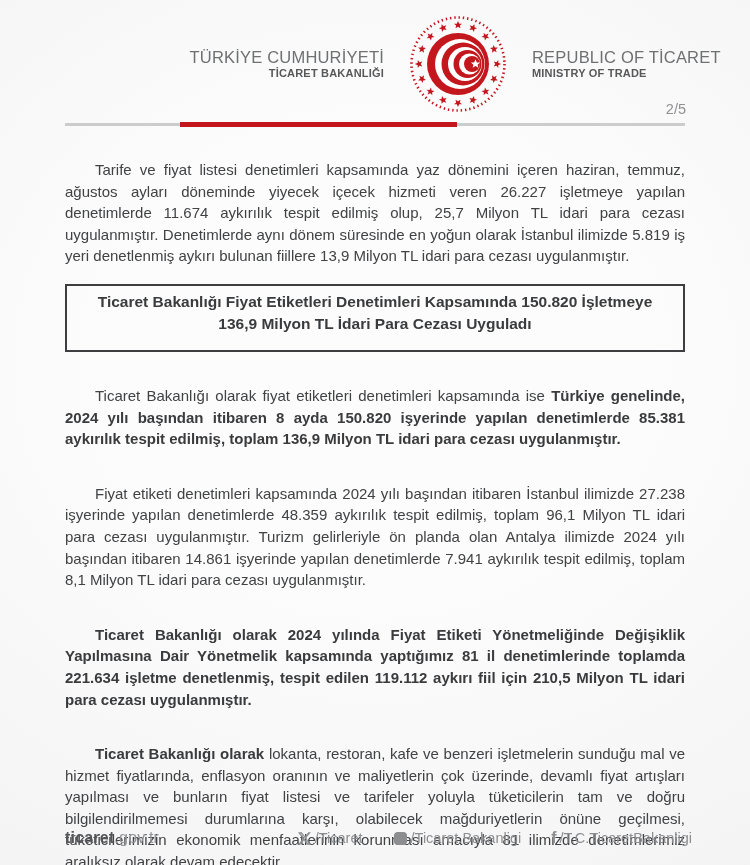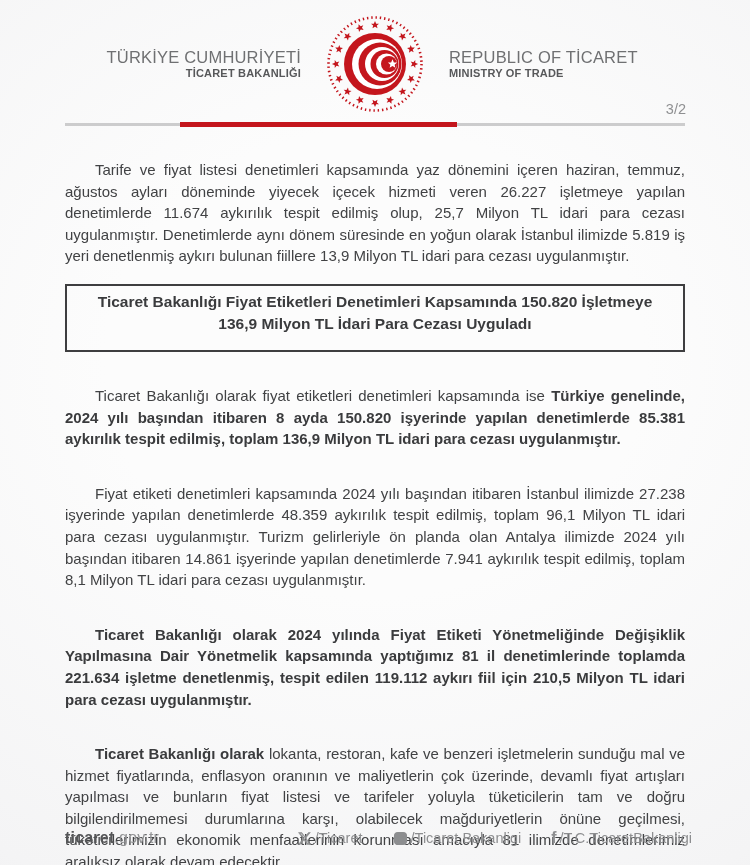--- a/index.html
+++ b/index.html
@@ -9,21 +9,21 @@
     background:#f4f4f5;
     overflow:hidden;
   }
   .page{
     position:relative; width:750px; height:865px;
     background:
       radial-gradient(ellipse 120% 90% at 50% 42%, #fcfcfc 30%, #f4f4f5 75%, #ebebec 100%);
   }
   
   .header{
-    display:flex; align-items:center; justify-content:center;
+    display:flex; align-items:center; justify-content:flex-end;
     padding-top:14px; gap:24px;
   }
   .org{ width:218px; line-height:1.22; }
   .org-left{ text-align:right; }
   .org-right{ text-align:left; }
   .org .l1{ font-size:16.5px; color:#6f7072; letter-spacing:.2px; }
   .org .l2{ font-size:11px; font-weight:bold; color:#57585a; letter-spacing:.2px; }
   .logo{ width:100px; height:100px; flex:0 0 auto; }
   .page-indicator{
     position:absolute; top:101px; right:64px;
@@ -114,21 +114,21 @@
       <circle cx="14" cy="0" r="8" fill="#c4161d"></circle>
       <use href="#st" transform="translate(17.5,0) scale(1.15)" fill="#ffffff"></use>
     </svg>
 
     <div class="org org-right">
       <div class="l1">REPUBLIC OF TİCARET</div>
       <div class="l2">MINISTRY OF TRADE</div>
     </div>
   </div>
 
-  <div class="page-indicator">3/2</div>
+  <div class="page-indicator">2/5</div>
 
   <div class="divider">
     <div class="gray"></div>
     <div class="red" style="background:#c4161d"></div>
   </div>
 
   <div class="content">
 
     <p style="margin-top:32px">Tarife ve fiyat listesi denetimleri kapsamında yaz dönemini içeren haziran, temmuz, ağustos ayları döneminde yiyecek içecek hizmeti veren 26.227 işletmeye yapılan denetimlerde 11.674 aykırılık tespit edilmiş olup, 25,7 Milyon TL idari para cezası uygulanmıştır. Denetimlerde aynı dönem süresinde en yoğun olarak İstanbul ilimizde 5.819 iş yeri denetlenmiş aykırı bulunan fiillere 13,9 Milyon TL idari para cezası uygulanmıştır.</p>
 

